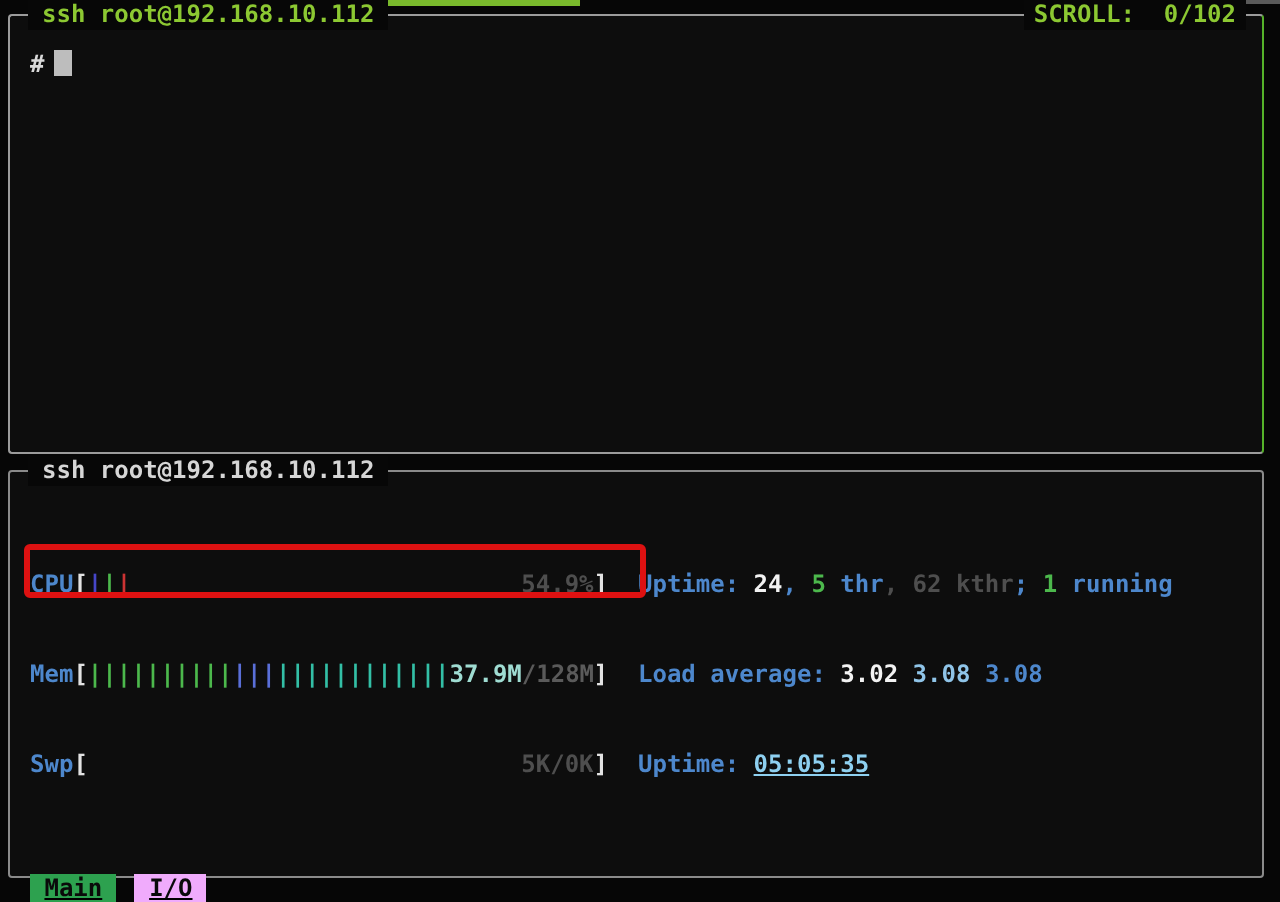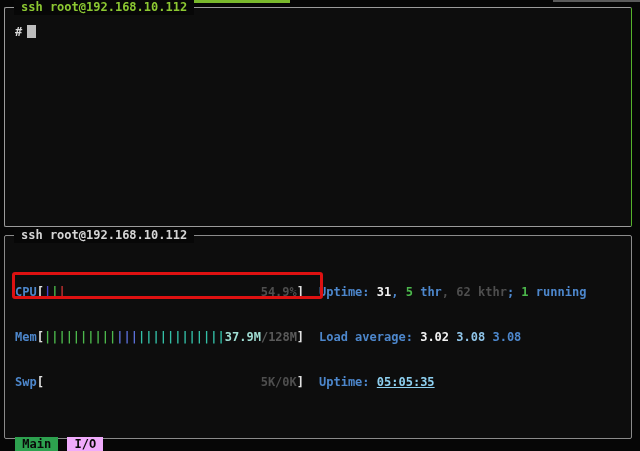--- a/index.html
+++ b/index.html
@@ -35,52 +35,53 @@
   .summary{position:absolute;left:314px;top:19px;white-space:pre;}
   .sline{height:15px;}
   .lbl{color:#4d87cc;}
   .bw{color:#f2f2f2;}
   .grn{color:#4cb84c;}
   .dim{color:#4e4e4e;}
   .load5{color:#8fc4e8;}
   .load15{color:#4d87cc;}
   .upval{color:#8ed0f0;text-decoration:underline;}
 
-  .tabs{margin-top:17px;padding-left:10px;height:15px;display:flex;gap:9px;white-space:pre;}
+  .tabs{margin-top:17px;padding-left:10px;height:15px;display:flex;gap:9px;white-space:pre;text-decoration:underline;}
   .tab{padding:0 1ch;color:#0a0a0a;}
   .tab-main{background:#2da14f;}
   .tab-io{background:#f0abfc;}
 
   .annotation{position:absolute;left:12px;top:272px;width:305px;height:21px;
               border:3px solid #dd1111;border-radius:3px;z-index:5;pointer-events:none;}
 </style>
 </head>
 <body>
 
 <div class="screen">
   <div class="strip-green"></div>
   <div class="strip-gray"></div>
 
   <div class="pane pane-top">
     <span class="ptitle">ssh root@192.168.10.112</span>
+    <span class="scrollind"><span>SCROLL:</span>  <span>0/102</span></span>
     <div class="term"><span>#</span><span class="cursor"></span></div>
   </div>
 
   <div class="pane pane-bottom">
     <span class="ptitle">ssh root@192.168.10.112</span>
     <div class="htop">
 
       <div class="meters">
         <div class="meter-line"><span class="mlabel">CPU</span><span class="brk">[</span><span class="mbody"><span><span class="tick t-db">|</span><span class="tick t-g">|</span><span class="tick t-r">|</span></span><span class="mfill"></span><span class="mval">54.9%</span></span><span class="brk">]</span></div>
         <div class="meter-line"><span class="mlabel">Mem</span><span class="brk">[</span><span class="mbody"><span><span class="tick t-g">|</span><span class="tick t-g">|</span><span class="tick t-g">|</span><span class="tick t-g">|</span><span class="tick t-g">|</span><span class="tick t-g">|</span><span class="tick t-g">|</span><span class="tick t-g">|</span><span class="tick t-g">|</span><span class="tick t-g">|</span><span class="tick t-b">|</span><span class="tick t-b">|</span><span class="tick t-b">|</span><span class="tick t-t">|</span><span class="tick t-t">|</span><span class="tick t-t">|</span><span class="tick t-t">|</span><span class="tick t-t">|</span><span class="tick t-t">|</span><span class="tick t-t">|</span><span class="tick t-t">|</span><span class="tick t-t">|</span><span class="tick t-t">|</span><span class="tick t-t">|</span><span class="tick t-t">|</span></span><span class="mfill"></span><span class="mem-used">37.9M</span><span class="mem-total">/128M</span></span><span class="brk">]</span></div>
         <div class="meter-line"><span class="mlabel">Swp</span><span class="brk">[</span><span class="mbody"><span class="mfill"></span><span class="mval">5K/0K</span></span><span class="brk">]</span></div>
       </div>
 
       <div class="summary">
-        <div class="sline"><span class="lbl">Uptime: </span><span class="bw">31</span><span class="lbl">, </span><span class="grn">5</span><span class="lbl"> thr</span><span class="dim">, </span><span class="dim">62 kthr</span><span class="lbl">; </span><span class="grn">1</span><span class="lbl"> running</span></div>
+        <div class="sline"><span class="lbl">Uptime: </span><span class="bw">24</span><span class="lbl">, </span><span class="grn">5</span><span class="lbl"> thr</span><span class="dim">, </span><span class="dim">62 kthr</span><span class="lbl">; </span><span class="grn">1</span><span class="lbl"> running</span></div>
         <div class="sline"><span class="lbl">Load average: </span><span class="bw">3.02</span><span> </span><span class="load5">3.08</span><span> </span><span class="load15">3.08</span></div>
         <div class="sline"><span class="lbl">Uptime: </span><span class="upval">05:05:35</span></div>
       </div>
 
       <div class="tabs">
         <span class="tab tab-main">Main</span>
         <span class="tab tab-io">I/O</span>
       </div>
 
     </div>

